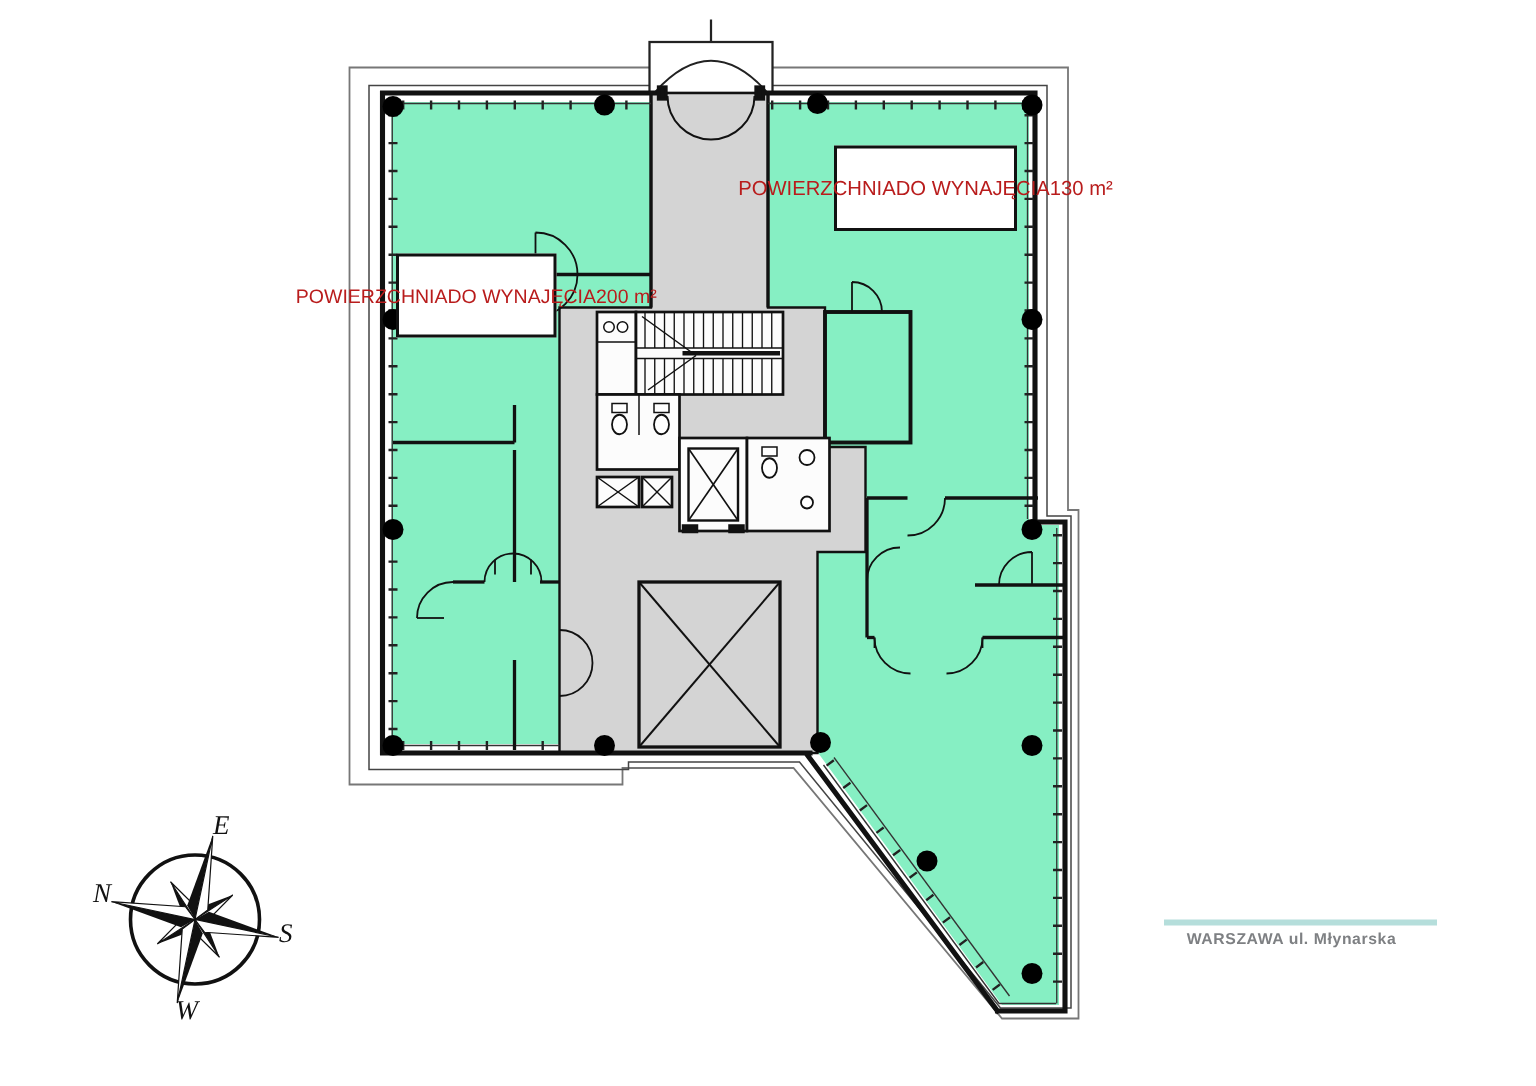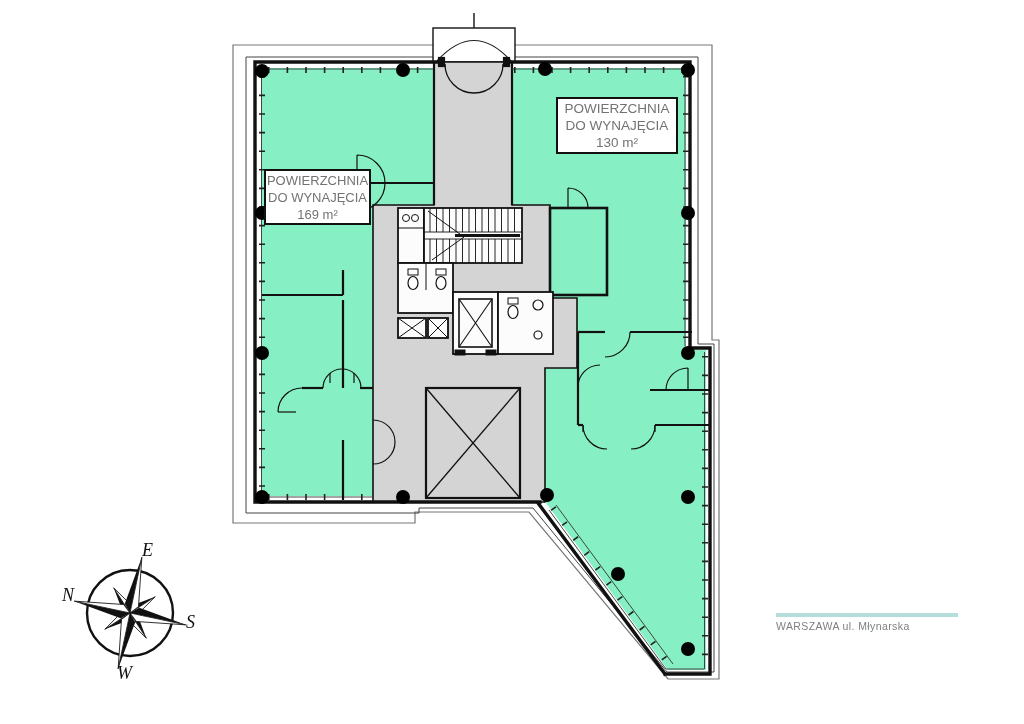--- a/index.html
+++ b/index.html
@@ -1,30 +1,30 @@
 <!DOCTYPE html>
 <html><head>
 <meta charset="utf-8">
 <style>
   html,body{margin:0;padding:0;background:#ffffff;}
   .canvas{position:relative;width:1024px;height:724px;background:#ffffff;overflow:hidden;
           font-family:"Liberation Sans",sans-serif;}
   svg{position:absolute;left:0;top:0;}
   .area-label{position:absolute;background:#ffffff;border:2px solid #111;text-align:center;
-              color:#737373;box-sizing:border-box;display:flex;flex-direction:column;justify-content:center;align-items:center;}
+              color:#b91c1c;box-sizing:border-box;display:flex;flex-direction:row;justify-content:center;align-items:center;}
   .area-label .ln{display:block;white-space:nowrap;}
   .lbl-right{left:556px;top:97px;width:122px;height:57px;font-size:13.5px;line-height:17px;}
   .lbl-left{left:264px;top:169px;width:107px;height:56px;font-size:13px;line-height:17px;}
   .logo{position:absolute;left:776px;top:612px;width:184px;}
   .logo .brand{font-family:"Liberation Serif",serif;font-weight:bold;font-size:33px;
                color:#55565a;line-height:34px;white-space:nowrap;letter-spacing:-0.5px;}
   .logo .reg{font-size:15px;vertical-align:14px;font-family:"Liberation Serif",serif;color:#55565a;}
   .logo .bar{height:4px;background:#b5dedb;width:182px;margin-top:1px;}
-  .logo .tagline{font-size:10.5px;color:#7e8083;margin-top:3px;text-align:left;
-                 padding-right:14px;letter-spacing:0.4px;white-space:nowrap;}
+  .logo .tagline{font-size:10.5px;color:#7e8083;margin-top:3px;text-align:center;
+                 padding-right:14px;letter-spacing:0.4px;white-space:nowrap;font-weight:bold;}
   .compass-label{position:absolute;font-family:"Liberation Serif",serif;font-style:italic;
                  font-size:18px;color:#111;}
 </style>
 </head>
 <body>
 
 <div class="canvas">
 
 <svg width="1024" height="724" viewBox="0 0 1024 724">
 
@@ -268,21 +268,21 @@
   <span class="compass-label" style="left:117px;top:663px;">W</span>
 
   <div class="area-label lbl-right">
     <span class="ln">POWIERZCHNIA</span>
     <span class="ln">DO WYNAJĘCIA</span>
     <span class="ln">130 m²</span>
   </div>
   <div class="area-label lbl-left">
     <span class="ln">POWIERZCHNIA</span>
     <span class="ln">DO WYNAJĘCIA</span>
-    <span class="ln">169 m²</span>
+    <span class="ln">200 m²</span>
   </div>
 
   <div class="logo">
     <div class="bar"></div>
     <div class="tagline">WARSZAWA ul. Młynarska</div>
   </div>
 
 </div>
 
 </body></html>

